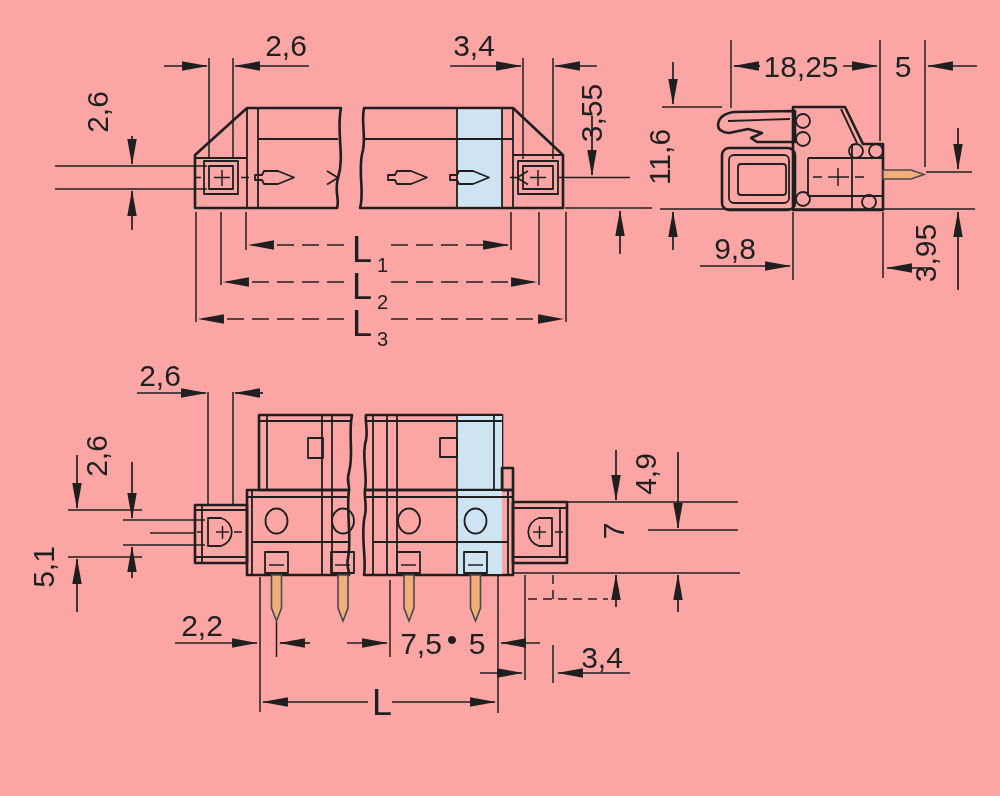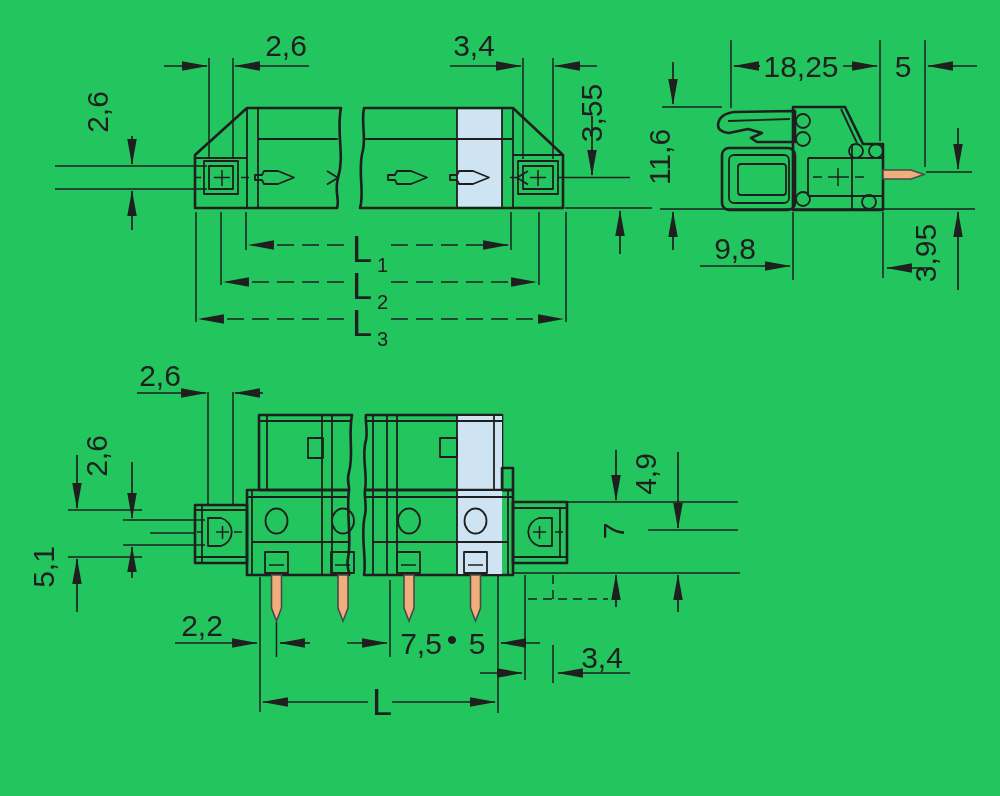--- a/index.html
+++ b/index.html
@@ -1,16 +1,16 @@
 <!DOCTYPE html>
 <html><head>
 <meta charset="utf-8">
 <style>
   html,body{margin:0;padding:0;background:#fff;}
-  .stage{position:relative;width:1000px;height:796px;background:#22c55e;overflow:hidden;
+  .stage{position:relative;width:1000px;height:796px;background:#fca5a5;overflow:hidden;
          font-family:"Liberation Sans", sans-serif;}
   svg{position:absolute;left:0;top:0;}
   .dimtxt{font-family:"Liberation Sans", sans-serif;font-size:30px;fill:#1f1f1f;}
   .dimtxt-big{font-family:"Liberation Sans", sans-serif;font-size:36px;fill:#1f1f1f;}
   .dimtxt-sub{font-family:"Liberation Sans", sans-serif;font-size:20px;fill:#1f1f1f;}
   .out{stroke:#1f1f1f;stroke-width:2.6;fill:none;stroke-linejoin:round;}
   .in1{stroke:#1f1f1f;stroke-width:1.8;fill:none;stroke-linejoin:round;}
   .dim{stroke:#1f1f1f;stroke-width:1.7;fill:none;}
   .ref{stroke:#1f1f1f;stroke-width:1.5;fill:none;}
   .dash{stroke:#1f1f1f;stroke-width:1.5;fill:none;stroke-dasharray:9 6;}

